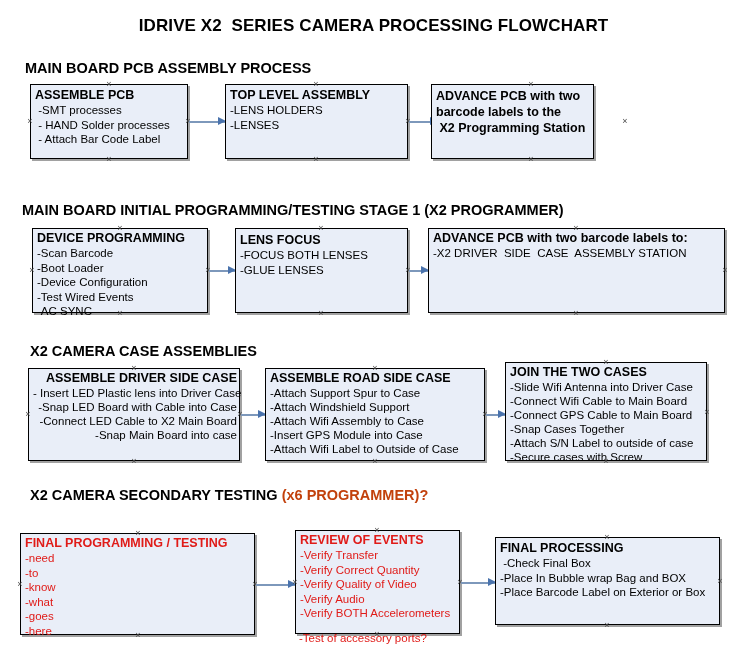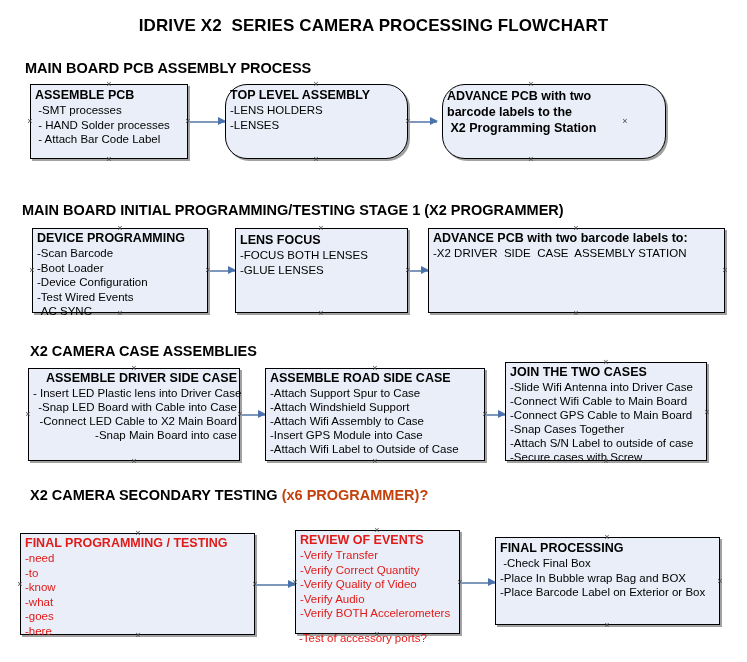--- a/index.html
+++ b/index.html
@@ -142,37 +142,37 @@
   <div class="handle" style="left:109px; top:84px;"></div>
   <div class="handle" style="left:109px; top:159px;"></div>
   <div class="handle" style="left:30px; top:121px;"></div>
   <div class="handle" style="left:188px; top:121px;"></div>
 
   <div class="arrow" style="left:189px; top:117px; width:36px;">
     <div class="shaft"></div>
       <div class="head"></div>
   </div>
 
-  <div class="box" style="left:225px; top:84px; width:183px; height:75px;border-radius:22px;">
+  <div class="box" style="left:225px; top:84px; width:183px; height:75px;">
     <div class="box-inner" style="top:3px;">
       <div class="box-title">TOP LEVEL ASSEMBLY</div>
       <div class="box-line">-LENS HOLDERS</div>
       <div class="box-line">-LENSES</div>
     </div>
   </div>
   <div class="handle" style="left:316px; top:84px;"></div>
   <div class="handle" style="left:316px; top:159px;"></div>
   <div class="handle" style="left:408px; top:121px;"></div>
 
   <div class="arrow" style="left:409px; top:117px; width:28px;">
     <div class="shaft"></div>
       <div class="head"></div>
   </div>
 
-  <div class="box allbold" style="left:442px; top:84px; width:224px; height:75px;border-radius:23px;">
+  <div class="box allbold" style="left:431px; top:84px; width:163px; height:75px;">
     <div class="box-inner" style="top:4px;">
       <div class="box-title">ADVANCE PCB with two</div>
       <div class="box-line">barcode labels to the</div>
       <div class="box-line"> X2 Programming Station</div>
     </div>
   </div>
   <div class="handle" style="left:531px; top:84px;"></div>
   <div class="handle" style="left:531px; top:159px;"></div>
   <div class="handle" style="left:625px; top:121px;"></div>
 

